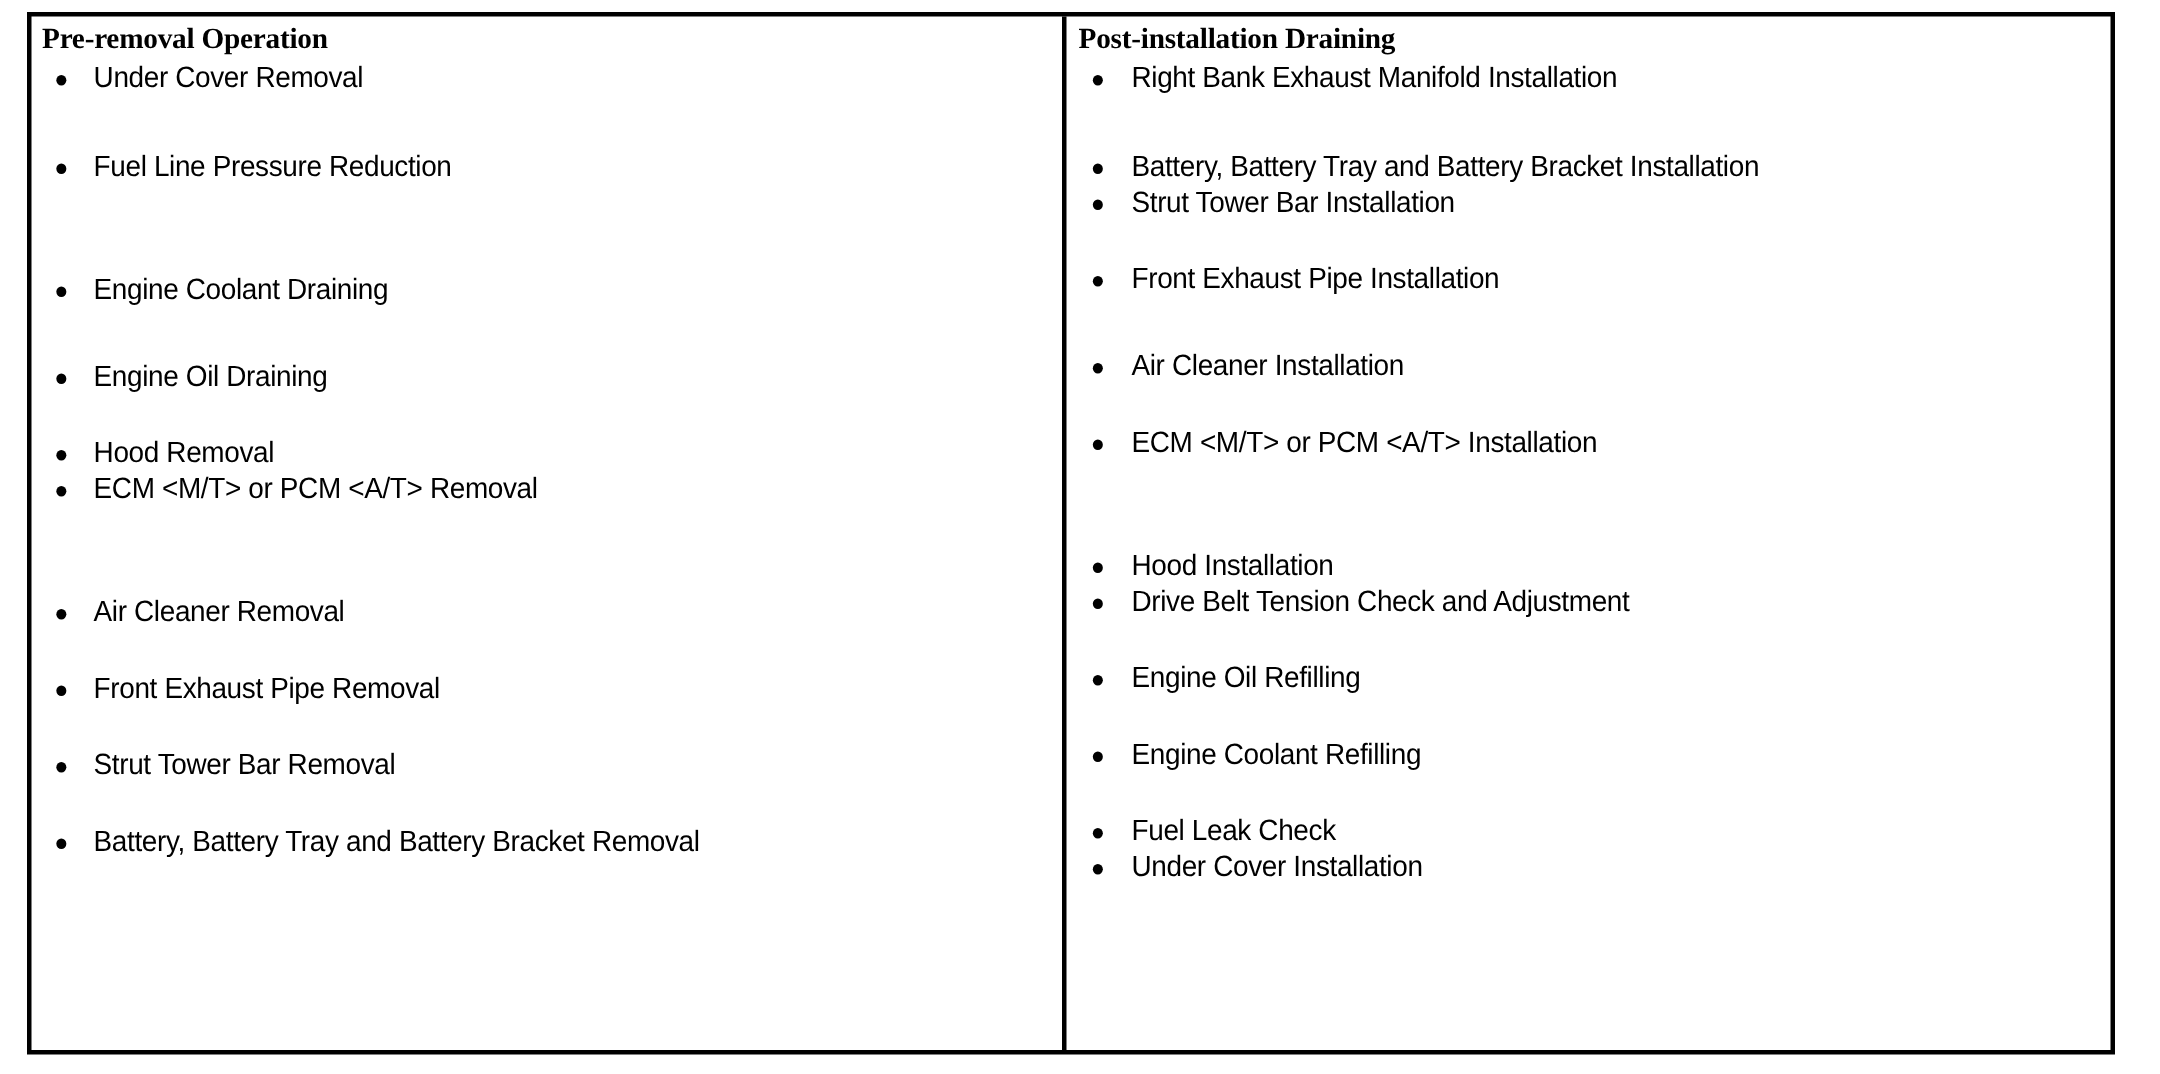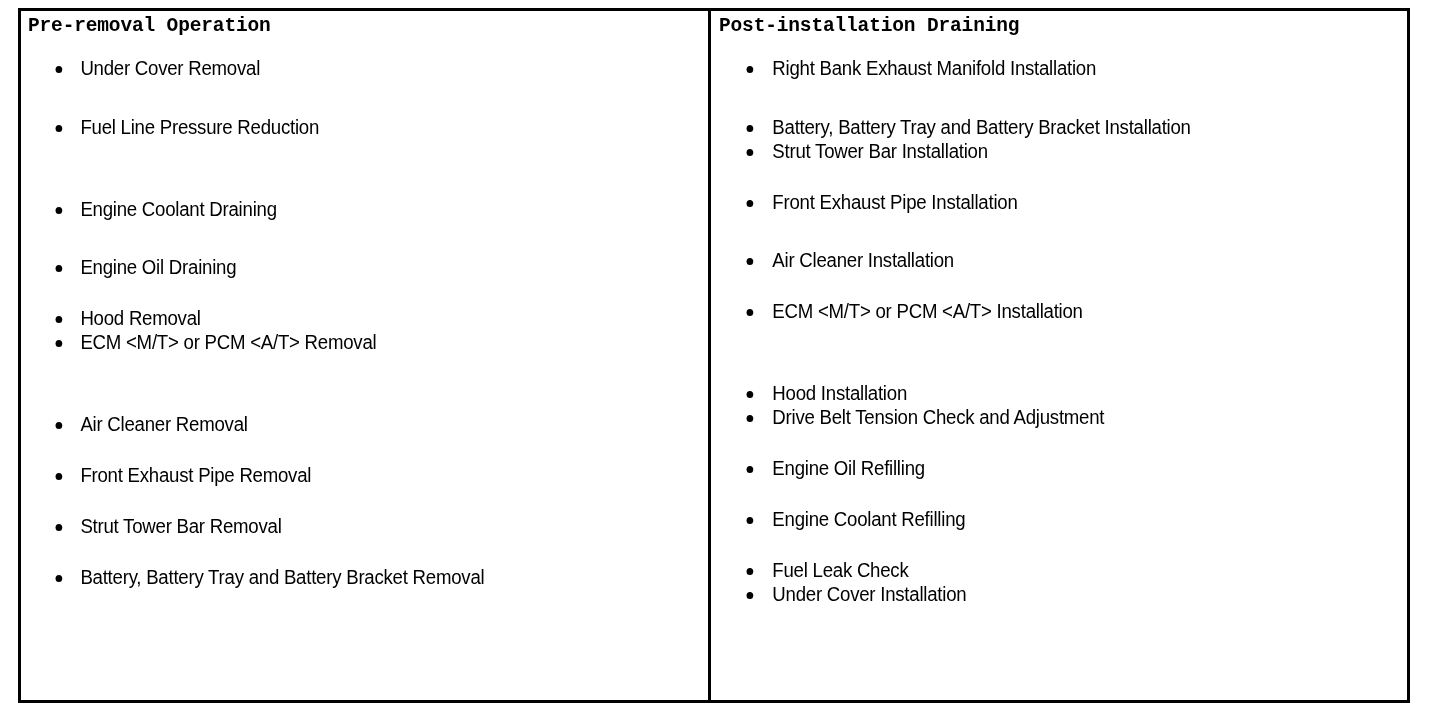--- a/index.html
+++ b/index.html
@@ -50,34 +50,34 @@
     border-right: 3px solid #000000;
     padding: 4px 0 0 7px;
   }
   .op-col--right {
     flex: 1 1 auto;
     padding: 4px 0 0 8px;
   }
 
   
   .col-heading {
-    font-family: Liberation Mono, monospace;
+    font-family: Liberation Serif, serif;
     font-weight: bold;
     font-size: 19.5px;
     line-height: 23px;
     letter-spacing: -0.15px;
     white-space: nowrap;
     margin: 0 0 2px 0;
     color: #000000;
   }
 
   
   .op-list {
     list-style: none;
-    margin: 18px;
+    margin: 0;
     padding: 0;
   }
   .op-item {
     position: relative;
     padding-left: 36px;
     font-size: 19.5px;
     line-height: 24px;
     letter-spacing: -0.25px;
     white-space: nowrap;
     color: #000000;

